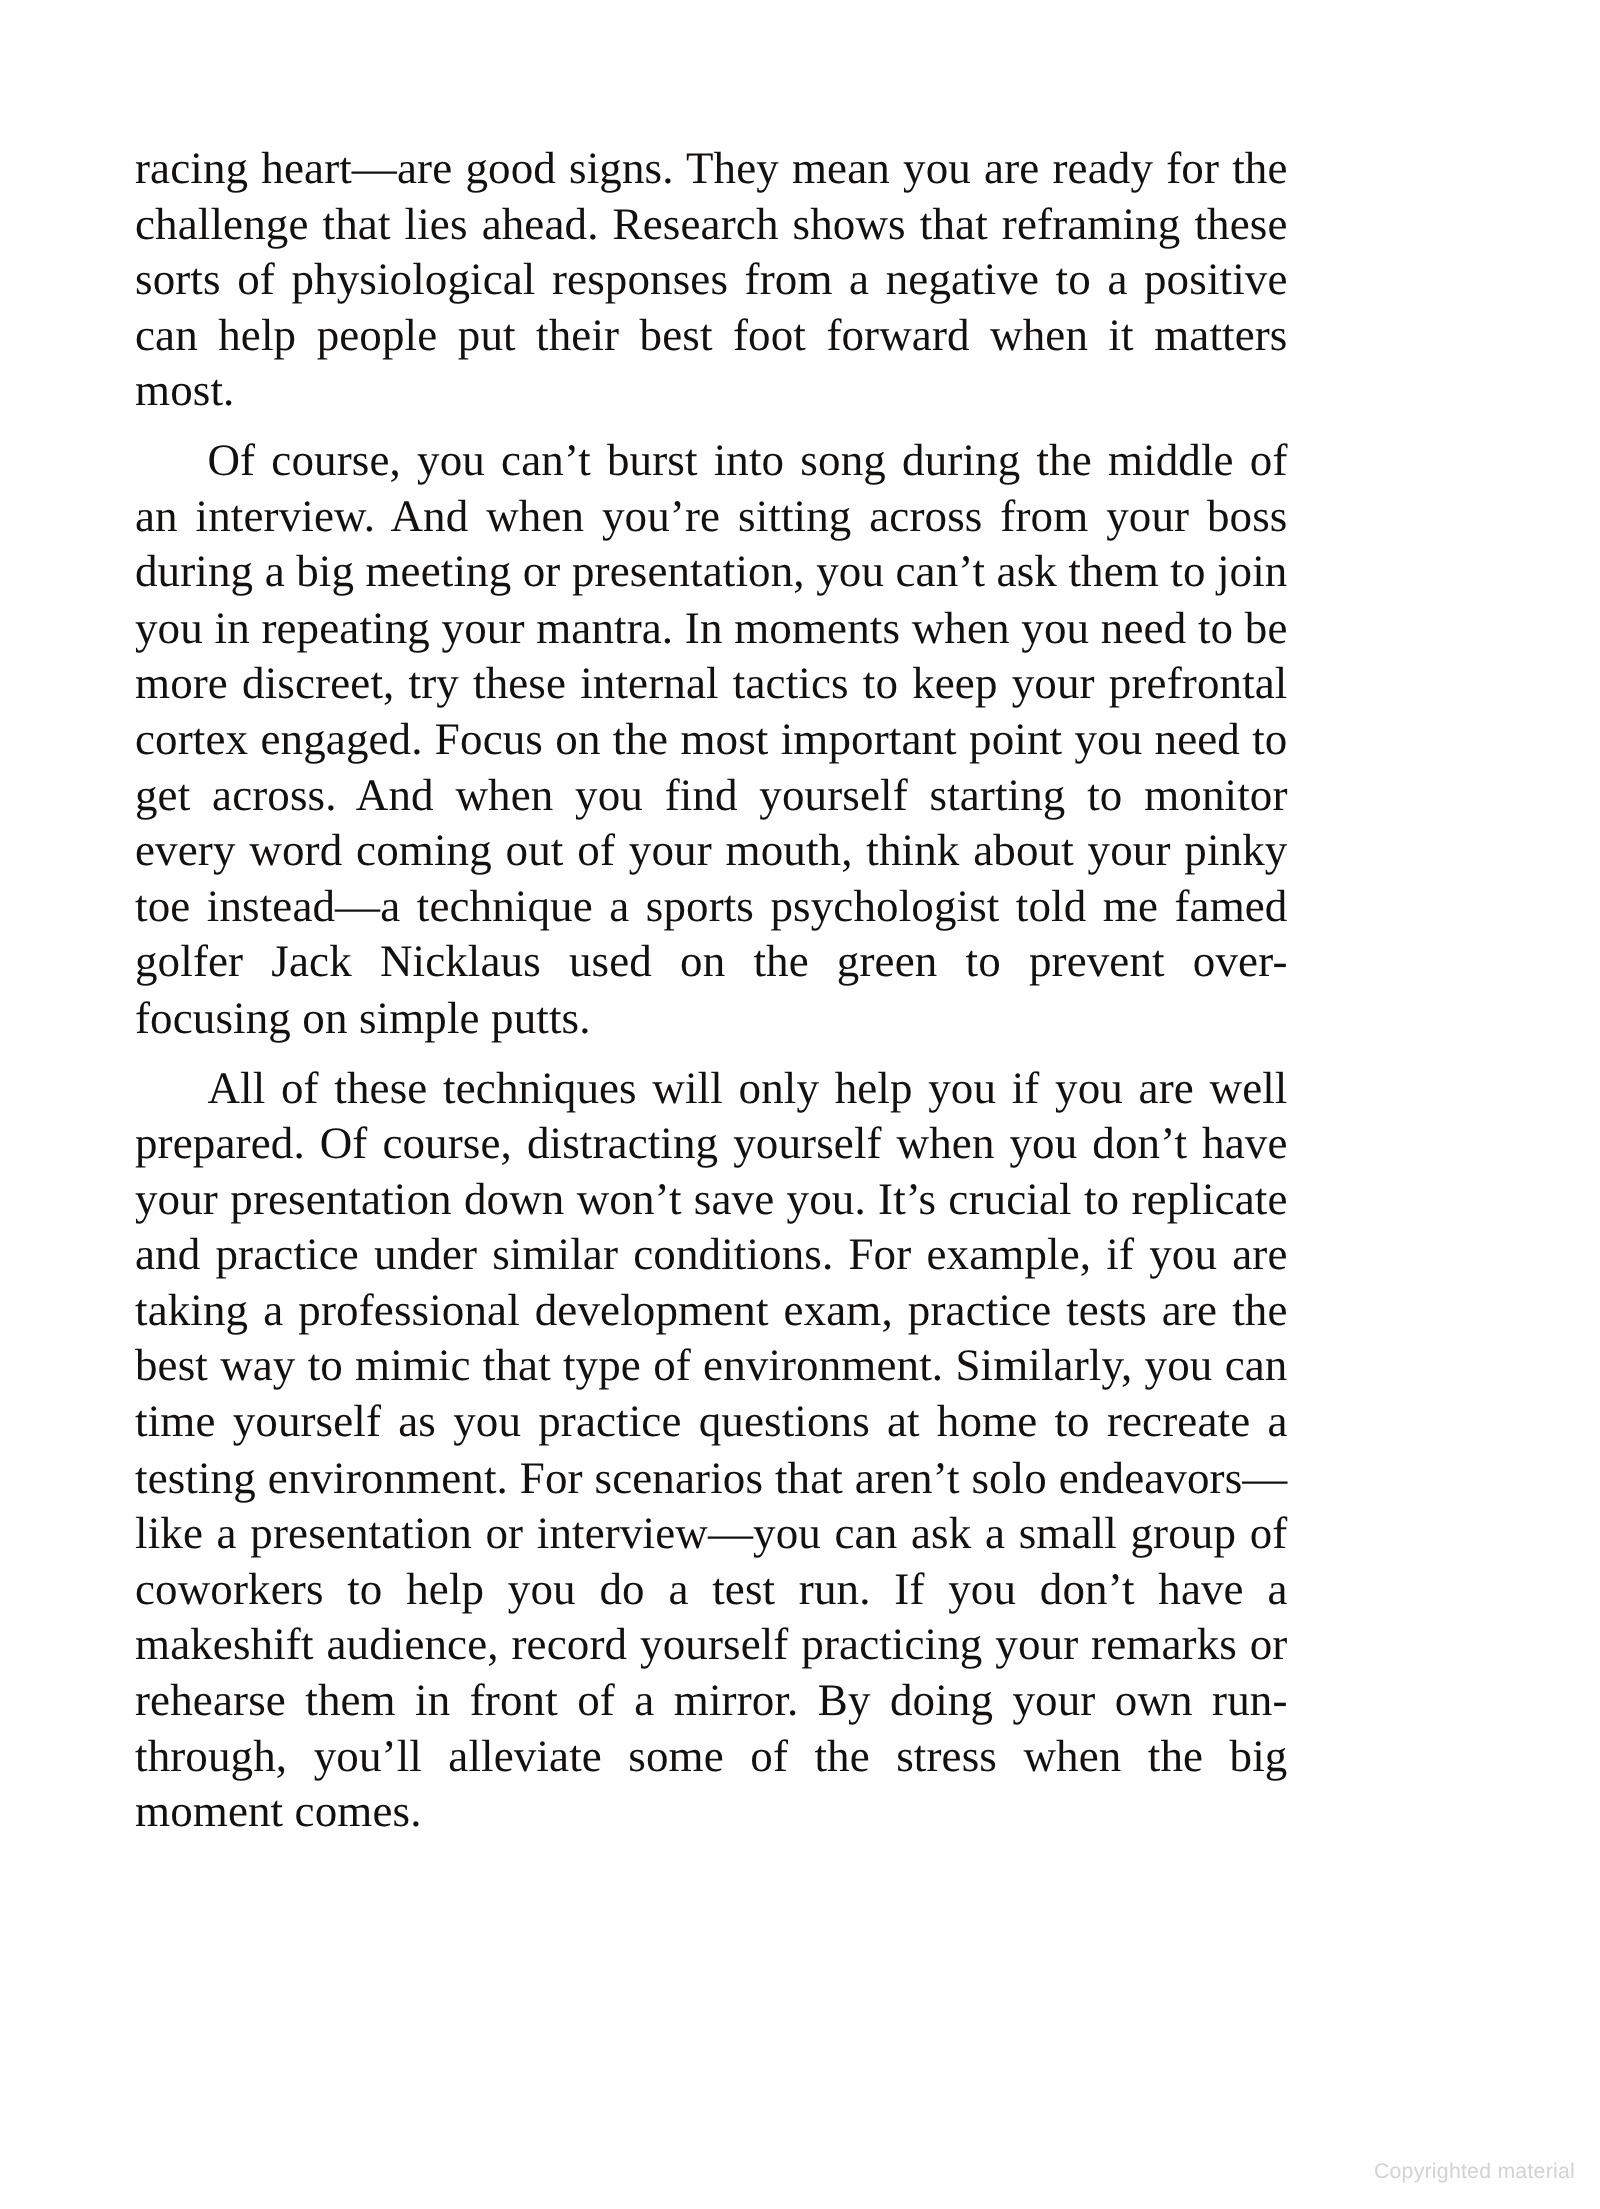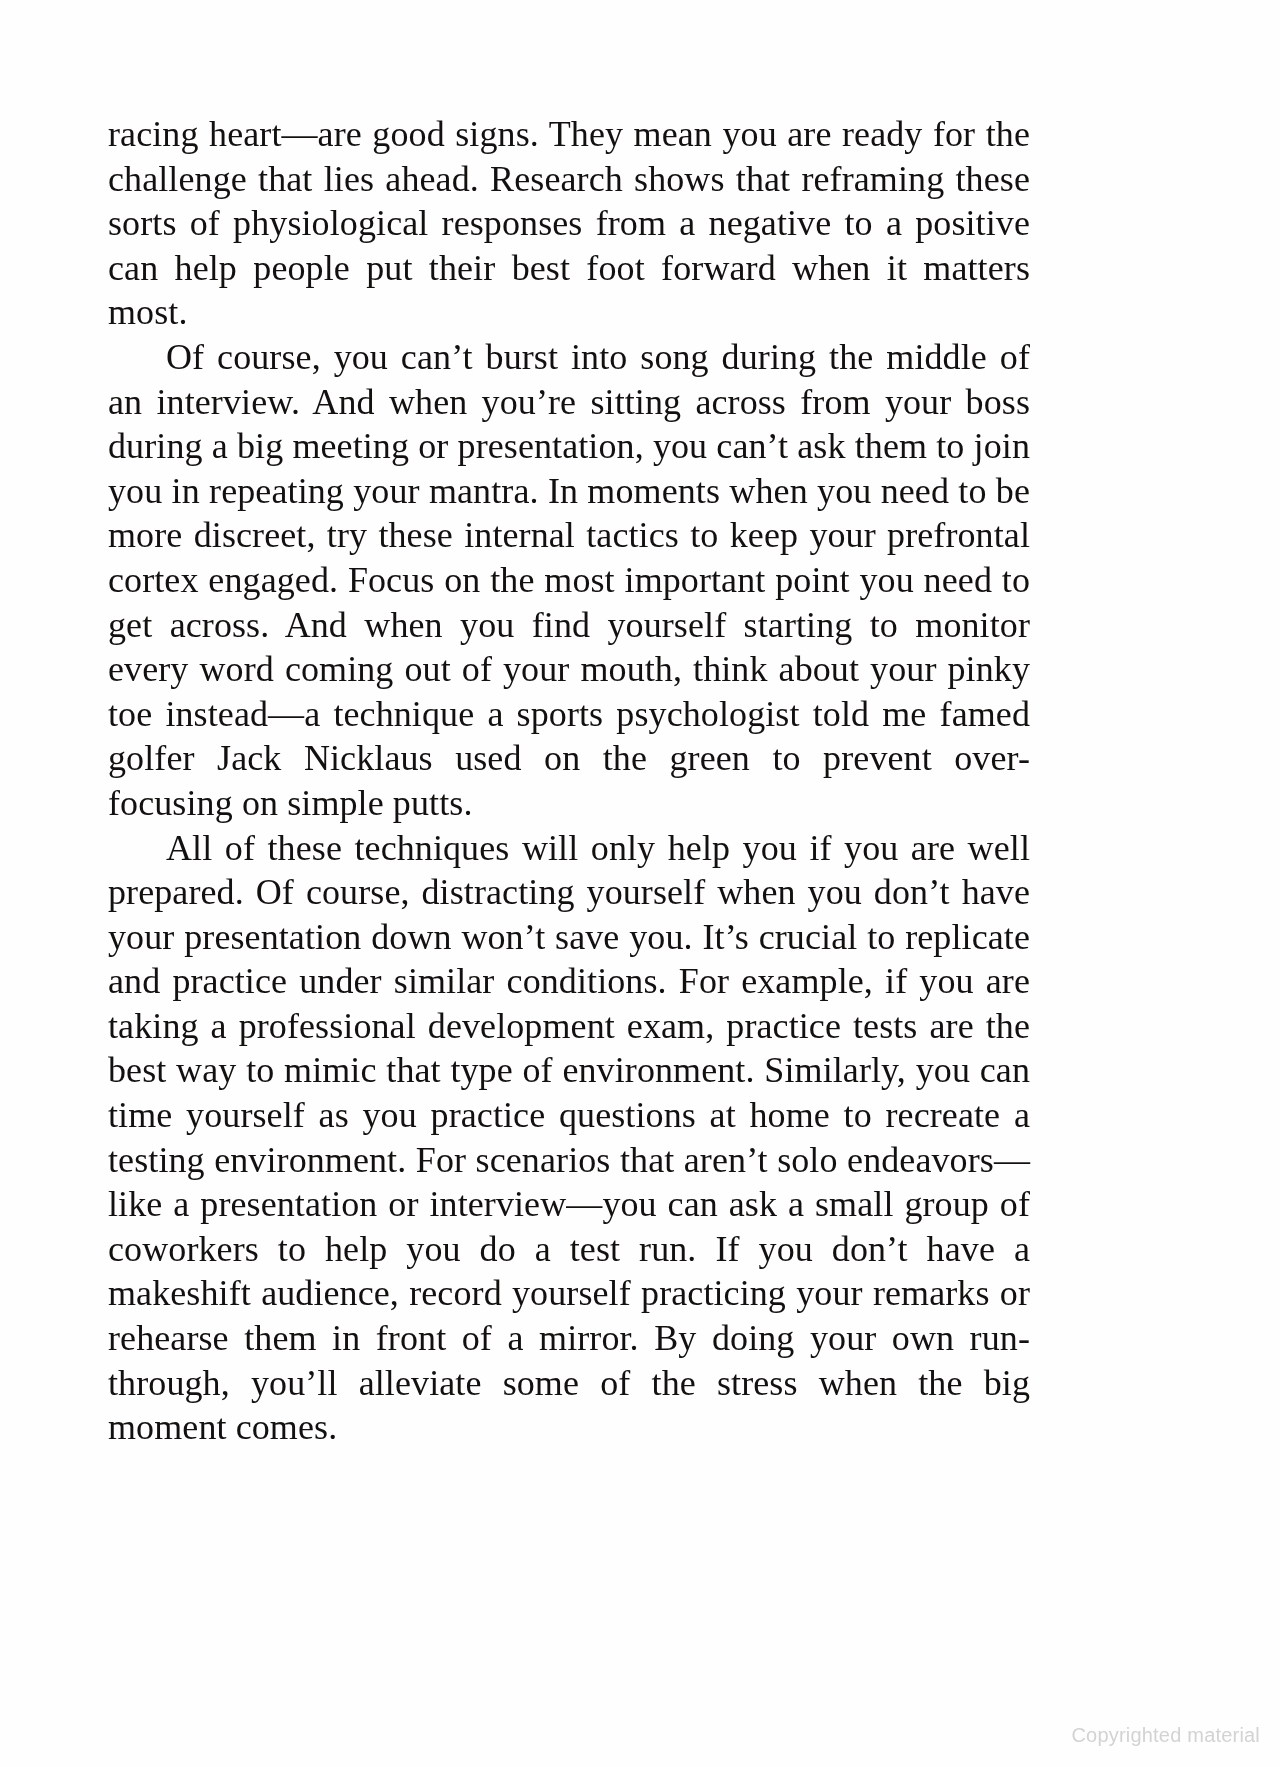--- a/index.html
+++ b/index.html
@@ -35,38 +35,38 @@
     color: #13110f;
     text-align: justify;
     text-justify: inter-word;
     -webkit-hyphens: none;
     hyphens: none;
     letter-spacing: 0.1px;
     word-spacing: 0px;
   }
 
   .para + .para {
-    margin-top: 0;
+    margin-top: 11px;
   }
 
   .para.indent {
     text-indent: 58px;
   }
 
   
   .para:last-of-type {
     text-align: justify;
   }
 
   .watermark {
     position: absolute;
     right: 20px;
     bottom: 20px;
     font-family: "Liberation Sans", "DejaVu Sans", sans-serif;
-    font-size: 20px;
+    font-size: 17px;
     color: #d3d3d3;
     letter-spacing: 0.2px;
     white-space: nowrap;
   }
 </style>
 </head>
 <body>
 
 <div class="page">
 

